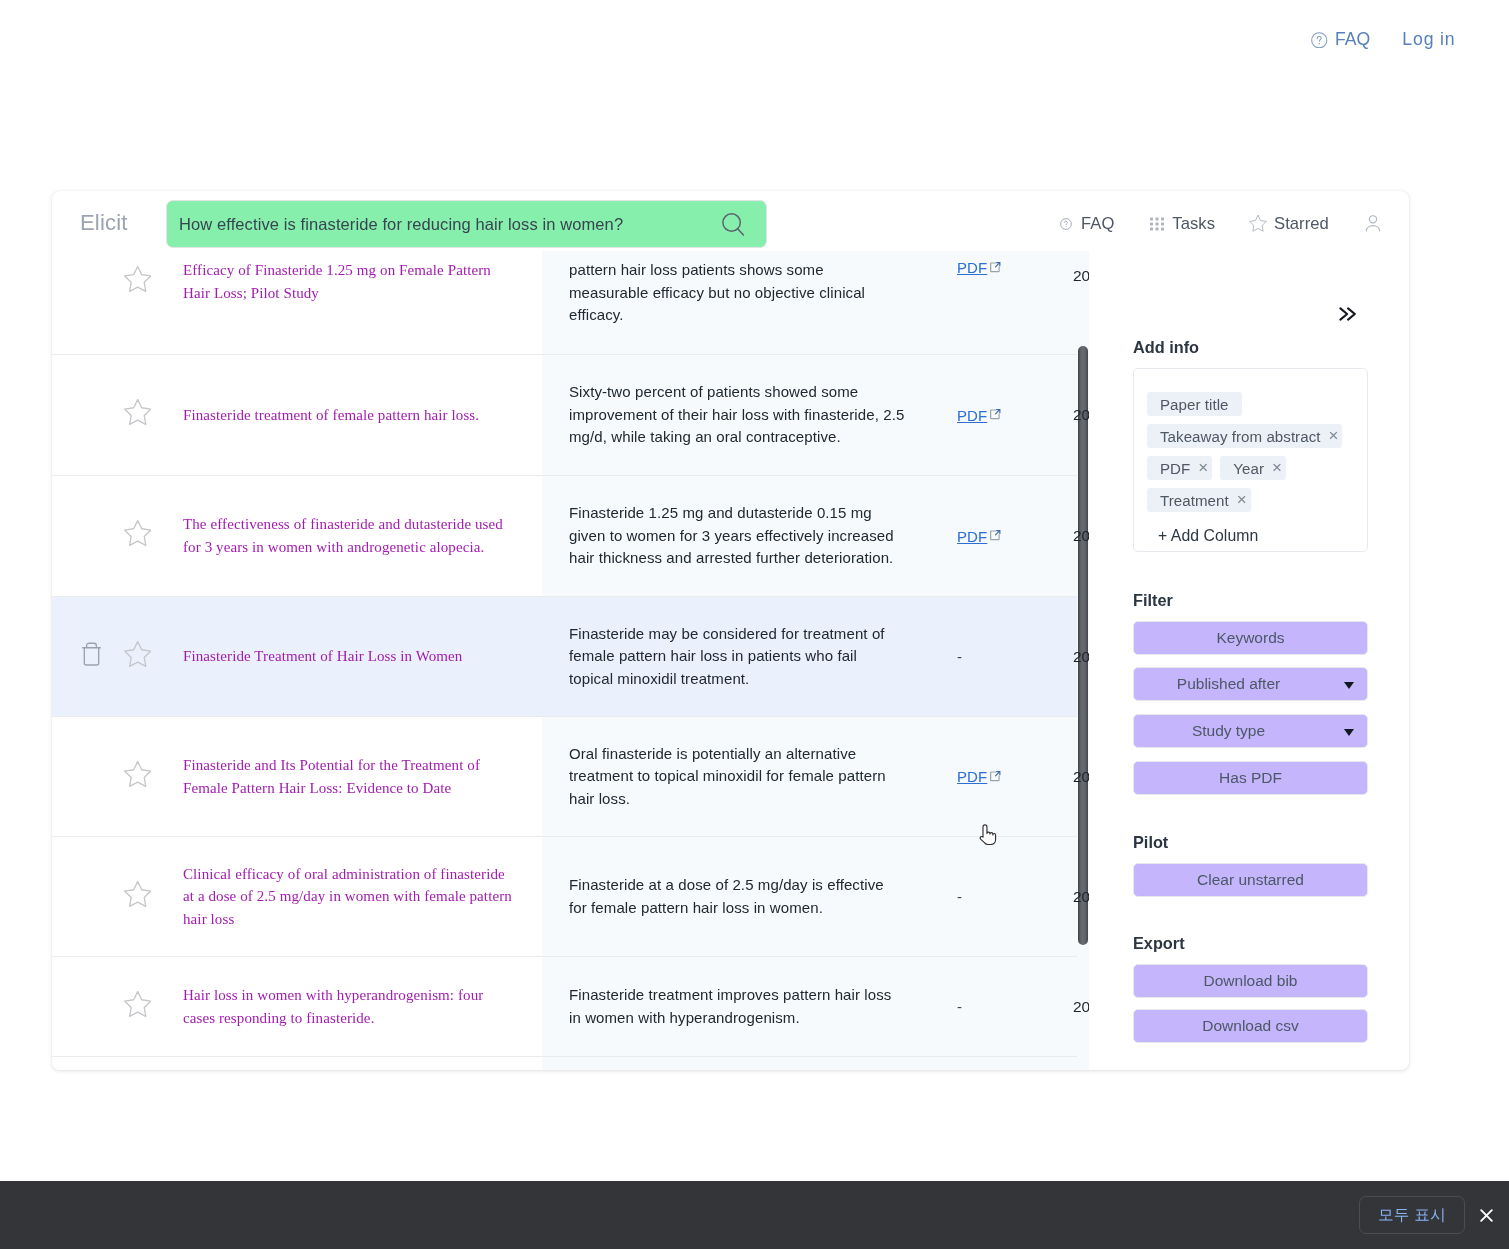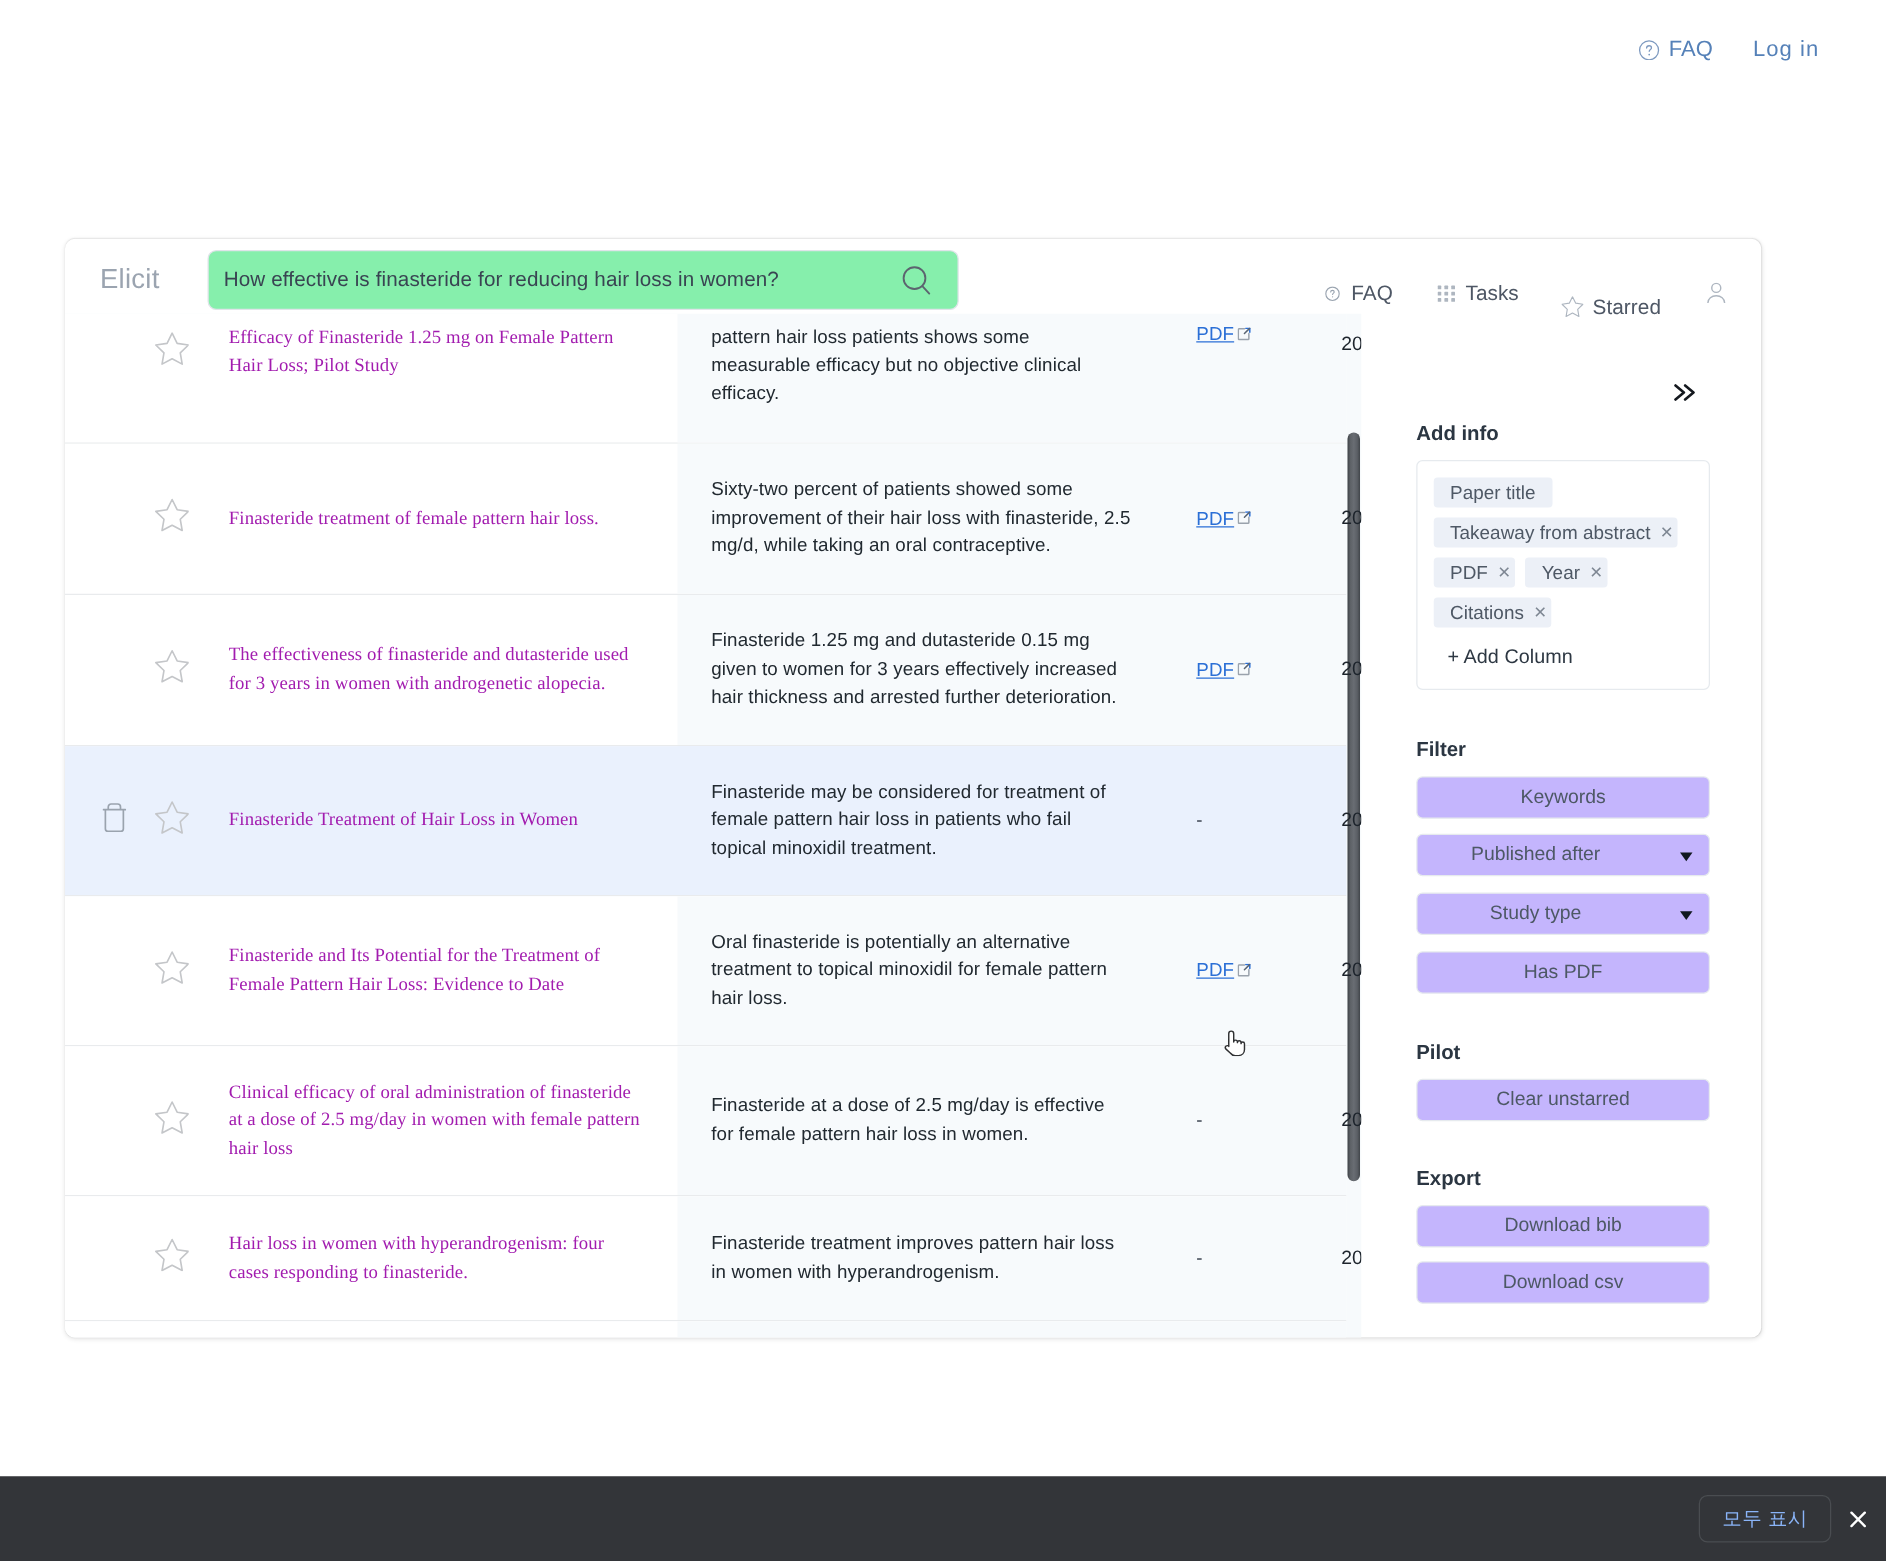--- a/index.html
+++ b/index.html
@@ -24,21 +24,21 @@
   .searchbox{position:absolute;left:114px;top:9px;width:601px;height:48px;box-sizing:border-box;border:1px solid #e0e4e9;border-radius:7px;background:#86efac;}
   .searchbox .q{position:absolute;left:12px;top:12px;font-size:16.5px;line-height:22px;color:#394452;letter-spacing:0.1px;}
   .searchbox .si{position:absolute;left:554px;top:11px;}
   .head-right{position:absolute;left:1008px;top:24px;display:flex;align-items:center;}
   .hr-item{display:flex;align-items:center;color:#4e5765;font-size:16.6px;line-height:17px;letter-spacing:0.05px;}
   .hr-item svg{flex:0 0 auto;}
   #nav-faq{margin-right:36px;}
   #nav-faq svg{margin-right:9px;}
   #nav-tasks{margin-right:34px;}
   #nav-tasks svg{margin-right:8px;}
-  #nav-star{margin-right:36px;margin-top:22px;}
+  #nav-star{margin-right:36px;}
   #nav-star svg{margin-right:7px;}
 
   
   .tbl{position:absolute;left:0;top:60px;width:1037px;height:820px;overflow:hidden;background:#f7fafc;}
   .tbl-inner{position:absolute;left:0;top:0px;width:1025px;}
   .row{position:relative;display:flex;border-bottom:1px solid #e9ebed;height:120px;box-sizing:border-box;background:#fff;}
   .row.r1{height:104px;}
   .row.r1 .c-title,.row.r1 .c-take,.row.r1 .c-pdf,.row.r1 .c-year,.row.r1 .c-star{align-items:flex-start;padding-top:8px;}
   .row.r1 .star,.row.r1 .trash{top:17px;transform:none;}
   .row.r2,.row.r3{height:121px;}
@@ -64,21 +64,21 @@
   .row.hl .c-year{background:#eaf1fd;}
 
   
   .vsb{position:absolute;left:1026px;top:95px;width:10px;height:599px;border-radius:5px;z-index:0;
        background:linear-gradient(to right,#3c4045 0%,#5d6166 22%,#696d73 50%,#5b5f65 78%,#41454a 100%);}
 
   
   .rpanel{position:absolute;left:1081px;top:0px;width:235px;height:879px;}
   .collapse{position:absolute;left:206px;top:116px;line-height:0;}
   .sec-h{font-size:16.3px;font-weight:bold;color:#2b3642;line-height:17px;letter-spacing:0px;}
-  .chipbox{position:absolute;left:0;top:177px;width:235px;height:184px;box-sizing:border-box;border:1px solid #e6eaee;border-radius:5px;padding:13px 0 0 13px;}
+  .chipbox{position:absolute;left:0;top:177px;width:235px;height:184px;box-sizing:border-box;border:1px solid #e6eaee;border-radius:5px;padding:23px 0 0 13px;}
   .chiprow{display:flex;align-items:center;margin-bottom:8px;}
   .chip{display:inline-flex;align-items:center;background:#ecf0f7;border-radius:3px;padding:0 4px 0 13px;font-size:15.1px;color:#4e5865;height:24px;margin-right:8px;letter-spacing:0.05px;}
   .chip.nox{padding-right:13px;}
   .chip .x{margin-left:8px;color:#7e8793;font-size:17px;line-height:1;position:relative;top:-0.5px;}
   .addcol{font-size:15.8px;color:#2d3742;padding:7px 2px 0 11px;letter-spacing:0.05px;}
   .btn{border:1px solid #e6eaee;border-radius:5px;height:34px;box-sizing:border-box;display:flex;align-items:center;justify-content:center;
        font-size:15.5px;color:#4d5865;position:absolute;width:235px;background:#c4b5fd;}
   .btn.hascaret{padding-right:44px;}
   .btn .caret{position:absolute;right:13px;top:13.5px;width:0;height:0;border-left:5.9px solid transparent;border-right:5.9px solid transparent;border-top:7.6px solid #111820;}
   .sec-h{position:absolute;}
@@ -372,21 +372,21 @@
                 <span>PDF</span>
                 <span class="x">×</span>
               </span>
               <span class="chip">
                 <span>Year</span>
                 <span class="x">×</span>
               </span>
             </div>
             <div class="chiprow">
               <span class="chip">
-                <span>Citations</span>
+                <span>Treatment</span>
                 <span class="x">×</span>
               </span>
             </div>
             <div class="addcol">+ Add Column</div>
           </div>
         </div>
         <div>
           <div class="sec-h" style="top:401px">Filter</div>
           <div class="btn" style="top:430px">
             <span>Keywords</span>

